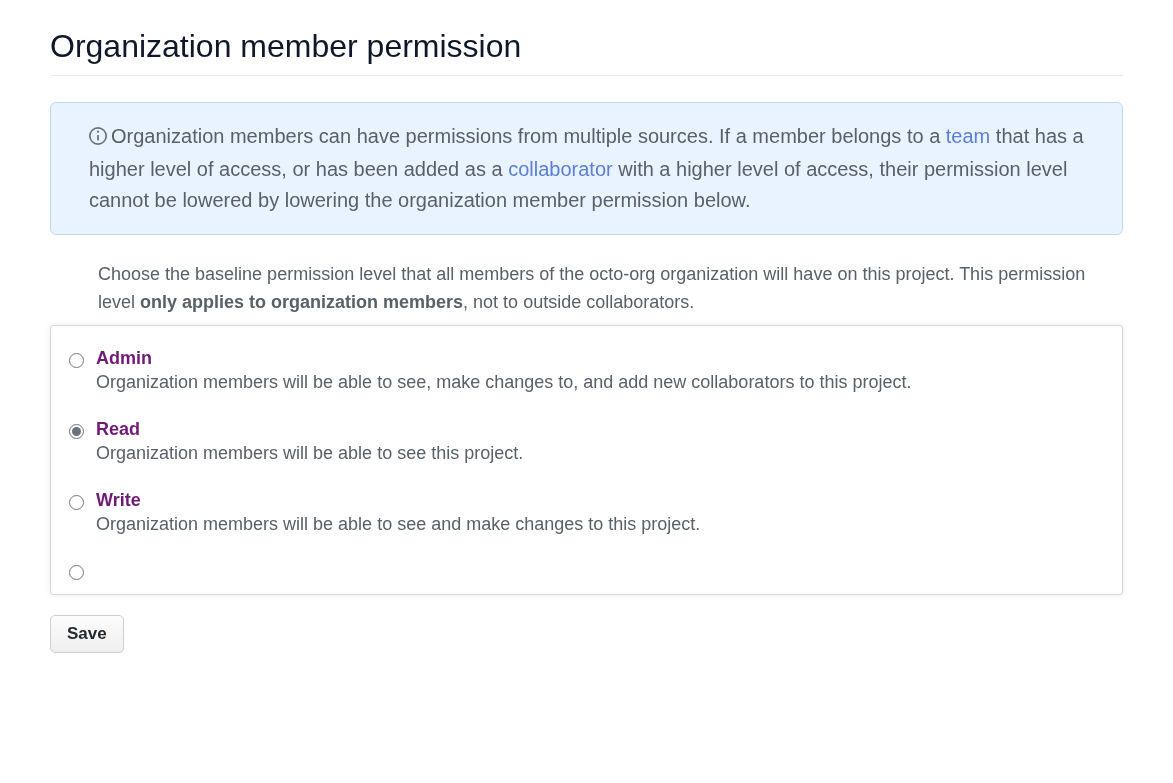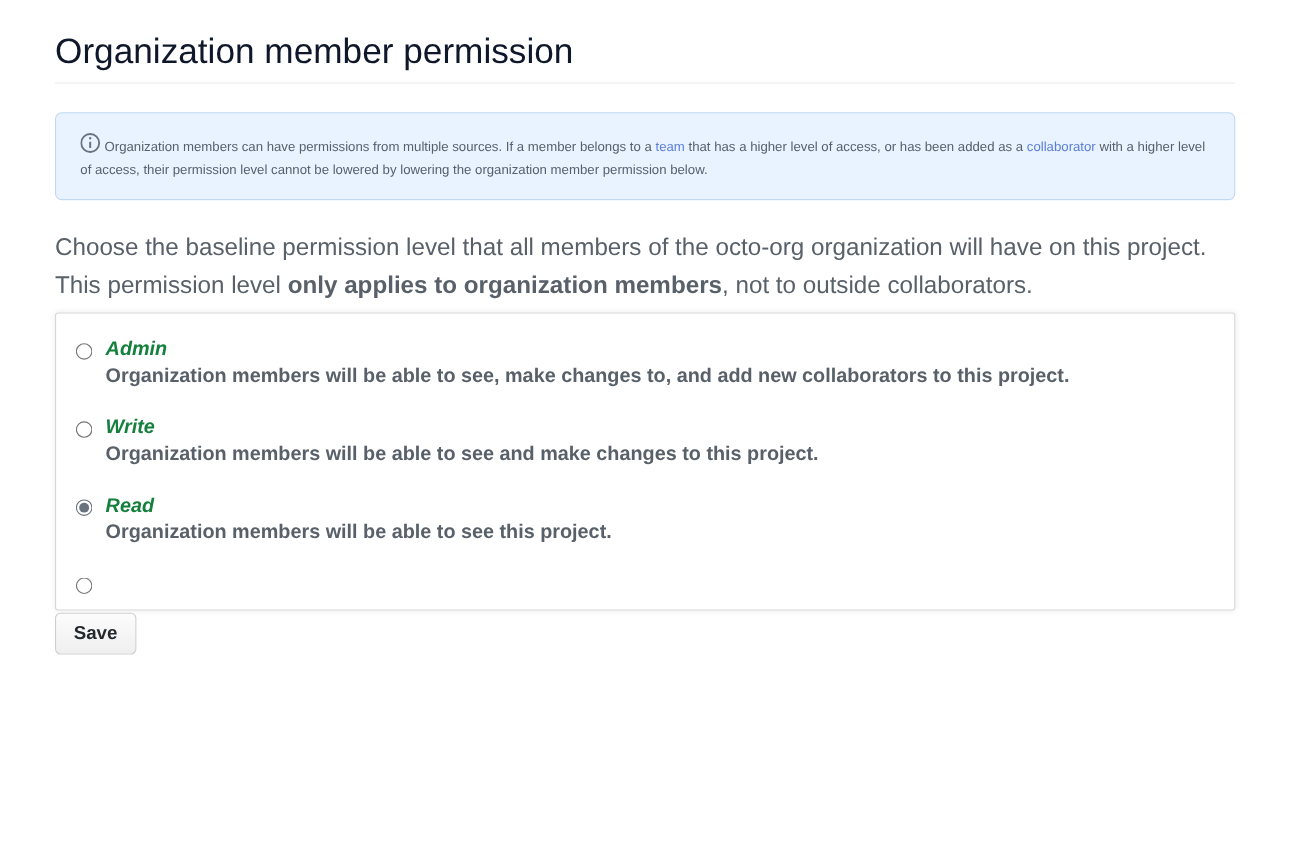--- a/index.html
+++ b/index.html
@@ -19,41 +19,42 @@
     }
     hr.rule {
       border: none;
       border-top: 1px solid #eaecef;
       margin-bottom: 26px;
     }
     .flash {
       background: #e9f3ff;
       border: 1px solid #c0d9f2;
       border-radius: 6px;
-      padding: 18px 22px;
+      padding: 18px 38px;
       color: #586069;
-      font-size: 12px;
+      font-size: 20px;
       line-height: 1.55;
       margin-bottom: 26px;
     }
     .flash .info-icon {
       display: inline-block;
       vertical-align: -2px;
       margin-right: 4px;
       color: #6a737d;
     }
     .flash a {
       color: #5b7ed7;
       text-decoration: none;
     }
     p.intro {
       color: #586069;
-      font-size: 22px;
+      font-size: 18px;
       line-height: 1.55;
       margin-bottom: 8px;
+      margin-left: 48px;
     }
     p.intro strong {
       color: #586069;
       font-weight: 600;
     }
     .option-box {
       border: 1px solid #d6d6d6;
       border-radius: 3px;
       box-shadow: 0 0 6px rgba(0,0,0,0.08);
       padding: 18px 18px 14px 18px;
@@ -70,34 +71,32 @@
       margin-right: 12px;
       width: 15px;
       height: 15px;
       cursor: pointer;
       accent-color: #6a737d;
     }
     .option-body { flex: 1; }
     .option-title {
       font-weight: 600;
       font-size: 18px;
-      color: #15803d;
+      color: #701a75;
       display: block;
       cursor: pointer;
-      font-style: italic;
     }
     .option-desc {
       font-size: 18px;
       color: #586069;
       line-height: 1.55;
       margin-top: 4px;
-      font-weight: bold;
     }
     button.save-btn {
-      margin-top: 2px;
+      margin-top: 20px;
       padding: 8px 16px;
       font-size: 17px;
       font-weight: 600;
       color: #24292e;
       background: linear-gradient(#fcfcfc, #efefef);
       border: 1px solid #cfcfcf;
       border-radius: 5px;
       cursor: pointer;
     }
   </style>
@@ -125,32 +124,32 @@
 
   <label class="option">
     <input type="radio" name="perm" value="admin" style="">
     <span class="option-body">
       <span class="option-title">Admin</span>
       <span class="option-desc">Organization members will be able to see, make changes to, and add new collaborators to this project.</span>
     </span>
   </label>
 
   <label class="option">
+    <input type="radio" name="perm" value="read" checked="" style="">
+    <span class="option-body">
+      <span class="option-title">Read</span>
+      <span class="option-desc">Organization members will be able to see this project.</span>
+    </span>
+  </label>
+
+  <label class="option">
     <input type="radio" name="perm" value="write" style="">
     <span class="option-body">
       <span class="option-title">Write</span>
       <span class="option-desc">Organization members will be able to see and make changes to this project.</span>
-    </span>
-  </label>
-
-  <label class="option">
-    <input type="radio" name="perm" value="read" checked="" style="">
-    <span class="option-body">
-      <span class="option-title">Read</span>
-      <span class="option-desc">Organization members will be able to see this project.</span>
     </span>
   </label>
 
   <label class="option">
     <input type="radio" name="perm" value="none" style="">
     <span class="option-body">
     </span>
   </label>
 
 </div>

